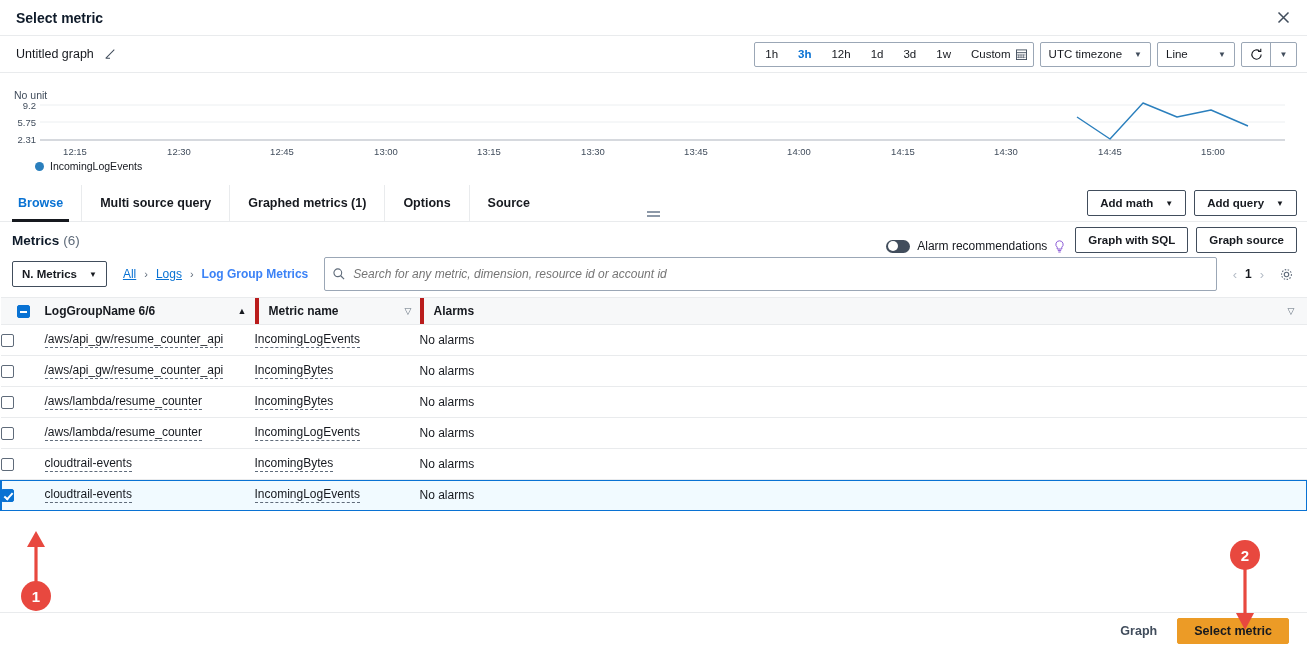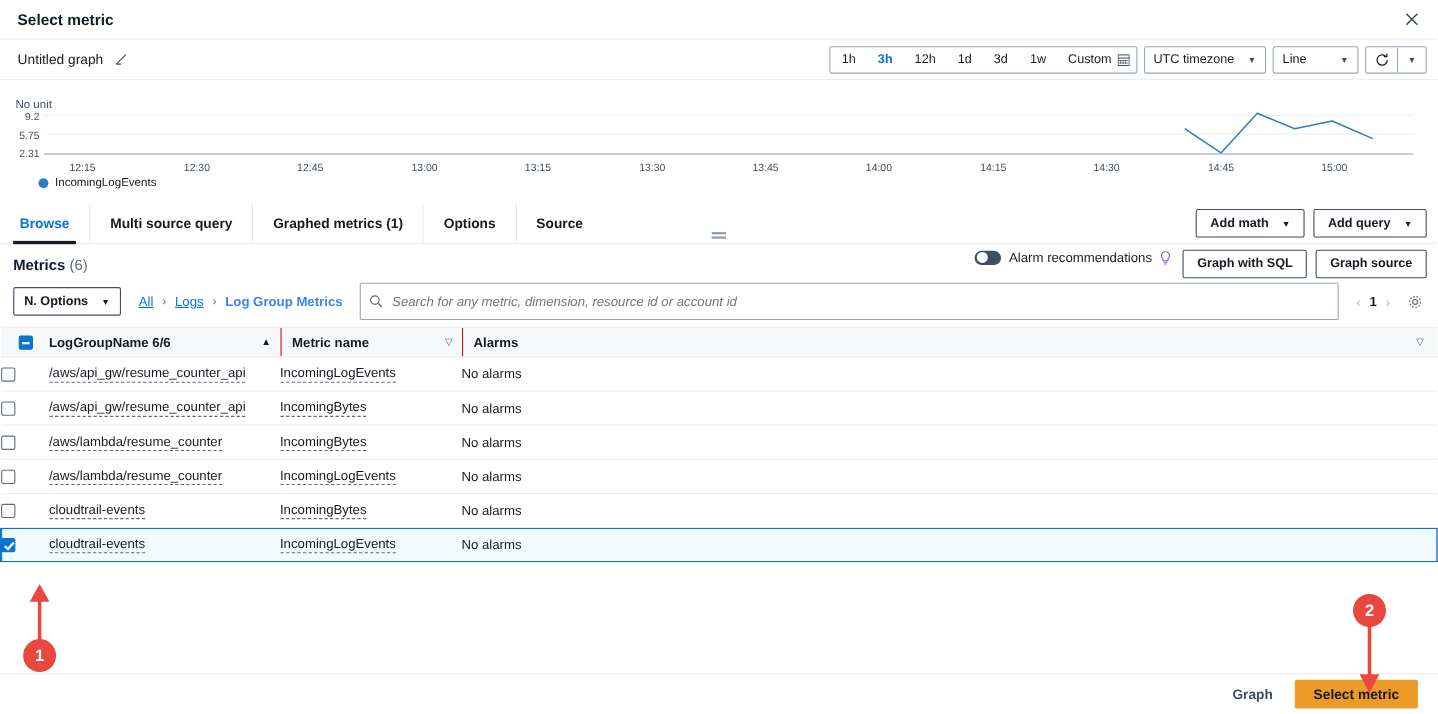--- a/index.html
+++ b/index.html
@@ -112,21 +112,21 @@
   }
   .btn .caret { margin-left: 12px; font-size: 8px; }
 
   
   .metrics-head {
     height: 30px; display: flex; align-items: center; padding: 6px 10px 0 12px;
     position: relative;
   }
   .metrics-title { font-size: 13.5px; font-weight: bold; color: #0f1b2a; }
   .metrics-count { font-size: 13.5px; font-weight: normal; color: #5f6b7a; margin-left: 4px; }
-  .metrics-head-right { margin-left: auto; display: flex; align-items: flex-start; gap: 8px; }
+  .metrics-head-right { margin-left: auto; display: flex; align-items: flex-end; gap: 8px; }
 
   .toggle-wrap { display: flex; align-items: center; gap: 7px; margin-right: 2px; }
   .toggle {
     width: 24px; height: 13px; border-radius: 7px; background: #414d5c;
     position: relative; cursor: pointer; flex: none;
   }
   .toggle .knob {
     position: absolute; left: 1.5px; top: 1.5px; width: 10px; height: 10px;
     border-radius: 50%; background: #fff;
   }
@@ -172,21 +172,21 @@
   }
 
   
   .table { width: 100%; border-collapse: collapse; border-radius: 30px; }
   .table thead tr { background: #f7f8f9; border-top: 1px solid #e9ebed; border-bottom: 1px solid #e9ebed; }
   .table th {
     font-size: 12px; font-weight: bold; color: #16191f; text-align: left;
     height: 26px; padding: 0; vertical-align: middle;
   }
   .th-inner { display: flex; align-items: center; height: 26px; padding-right: 8px; }
-  .th-sep { border-left: 1px solid #b91c1c; padding-left: 10px; }
+  .th-sep { border-left: 4px solid #b91c1c; padding-left: 10px; }
   .col-check { width: 44px; padding-left: 16px !important; }
   .col-lg { width: 210px; }
   .col-mn { width: 165px; }
   .sort-caret { margin-left: auto; font-size: 9px; color: #16191f; }
   .sort-caret.desc { color: #5f6b7a; font-weight: normal; }
 
   .table tbody tr { border-bottom: 1px solid #e9ebed; height: 31px; }
   .table tbody tr.selected {
     background: #f1faff; border: 1px solid #0972d3;
     box-shadow: inset 0 0 0 1px #0972d3;
@@ -382,21 +382,21 @@
             </svg>
         </span>
       </div>
       <div class="btn">Graph with SQL</div>
       <div class="btn">Graph source</div>
     </div>
   </div>
 
   <div class="filter-row">
     <div class="region-dd">
-      <span>N. Options</span>
+      <span>N. Metrics</span>
       <span class="caret">▼</span>
     </div>
 
     <div class="breadcrumb">
       <span class="bc-link">All</span>
       <span class="bc-sep">›</span>
       <span class="bc-link">Logs</span>
       <span class="bc-sep">›</span>
       <span class="bc-current">Log Group Metrics</span>
     </div>

